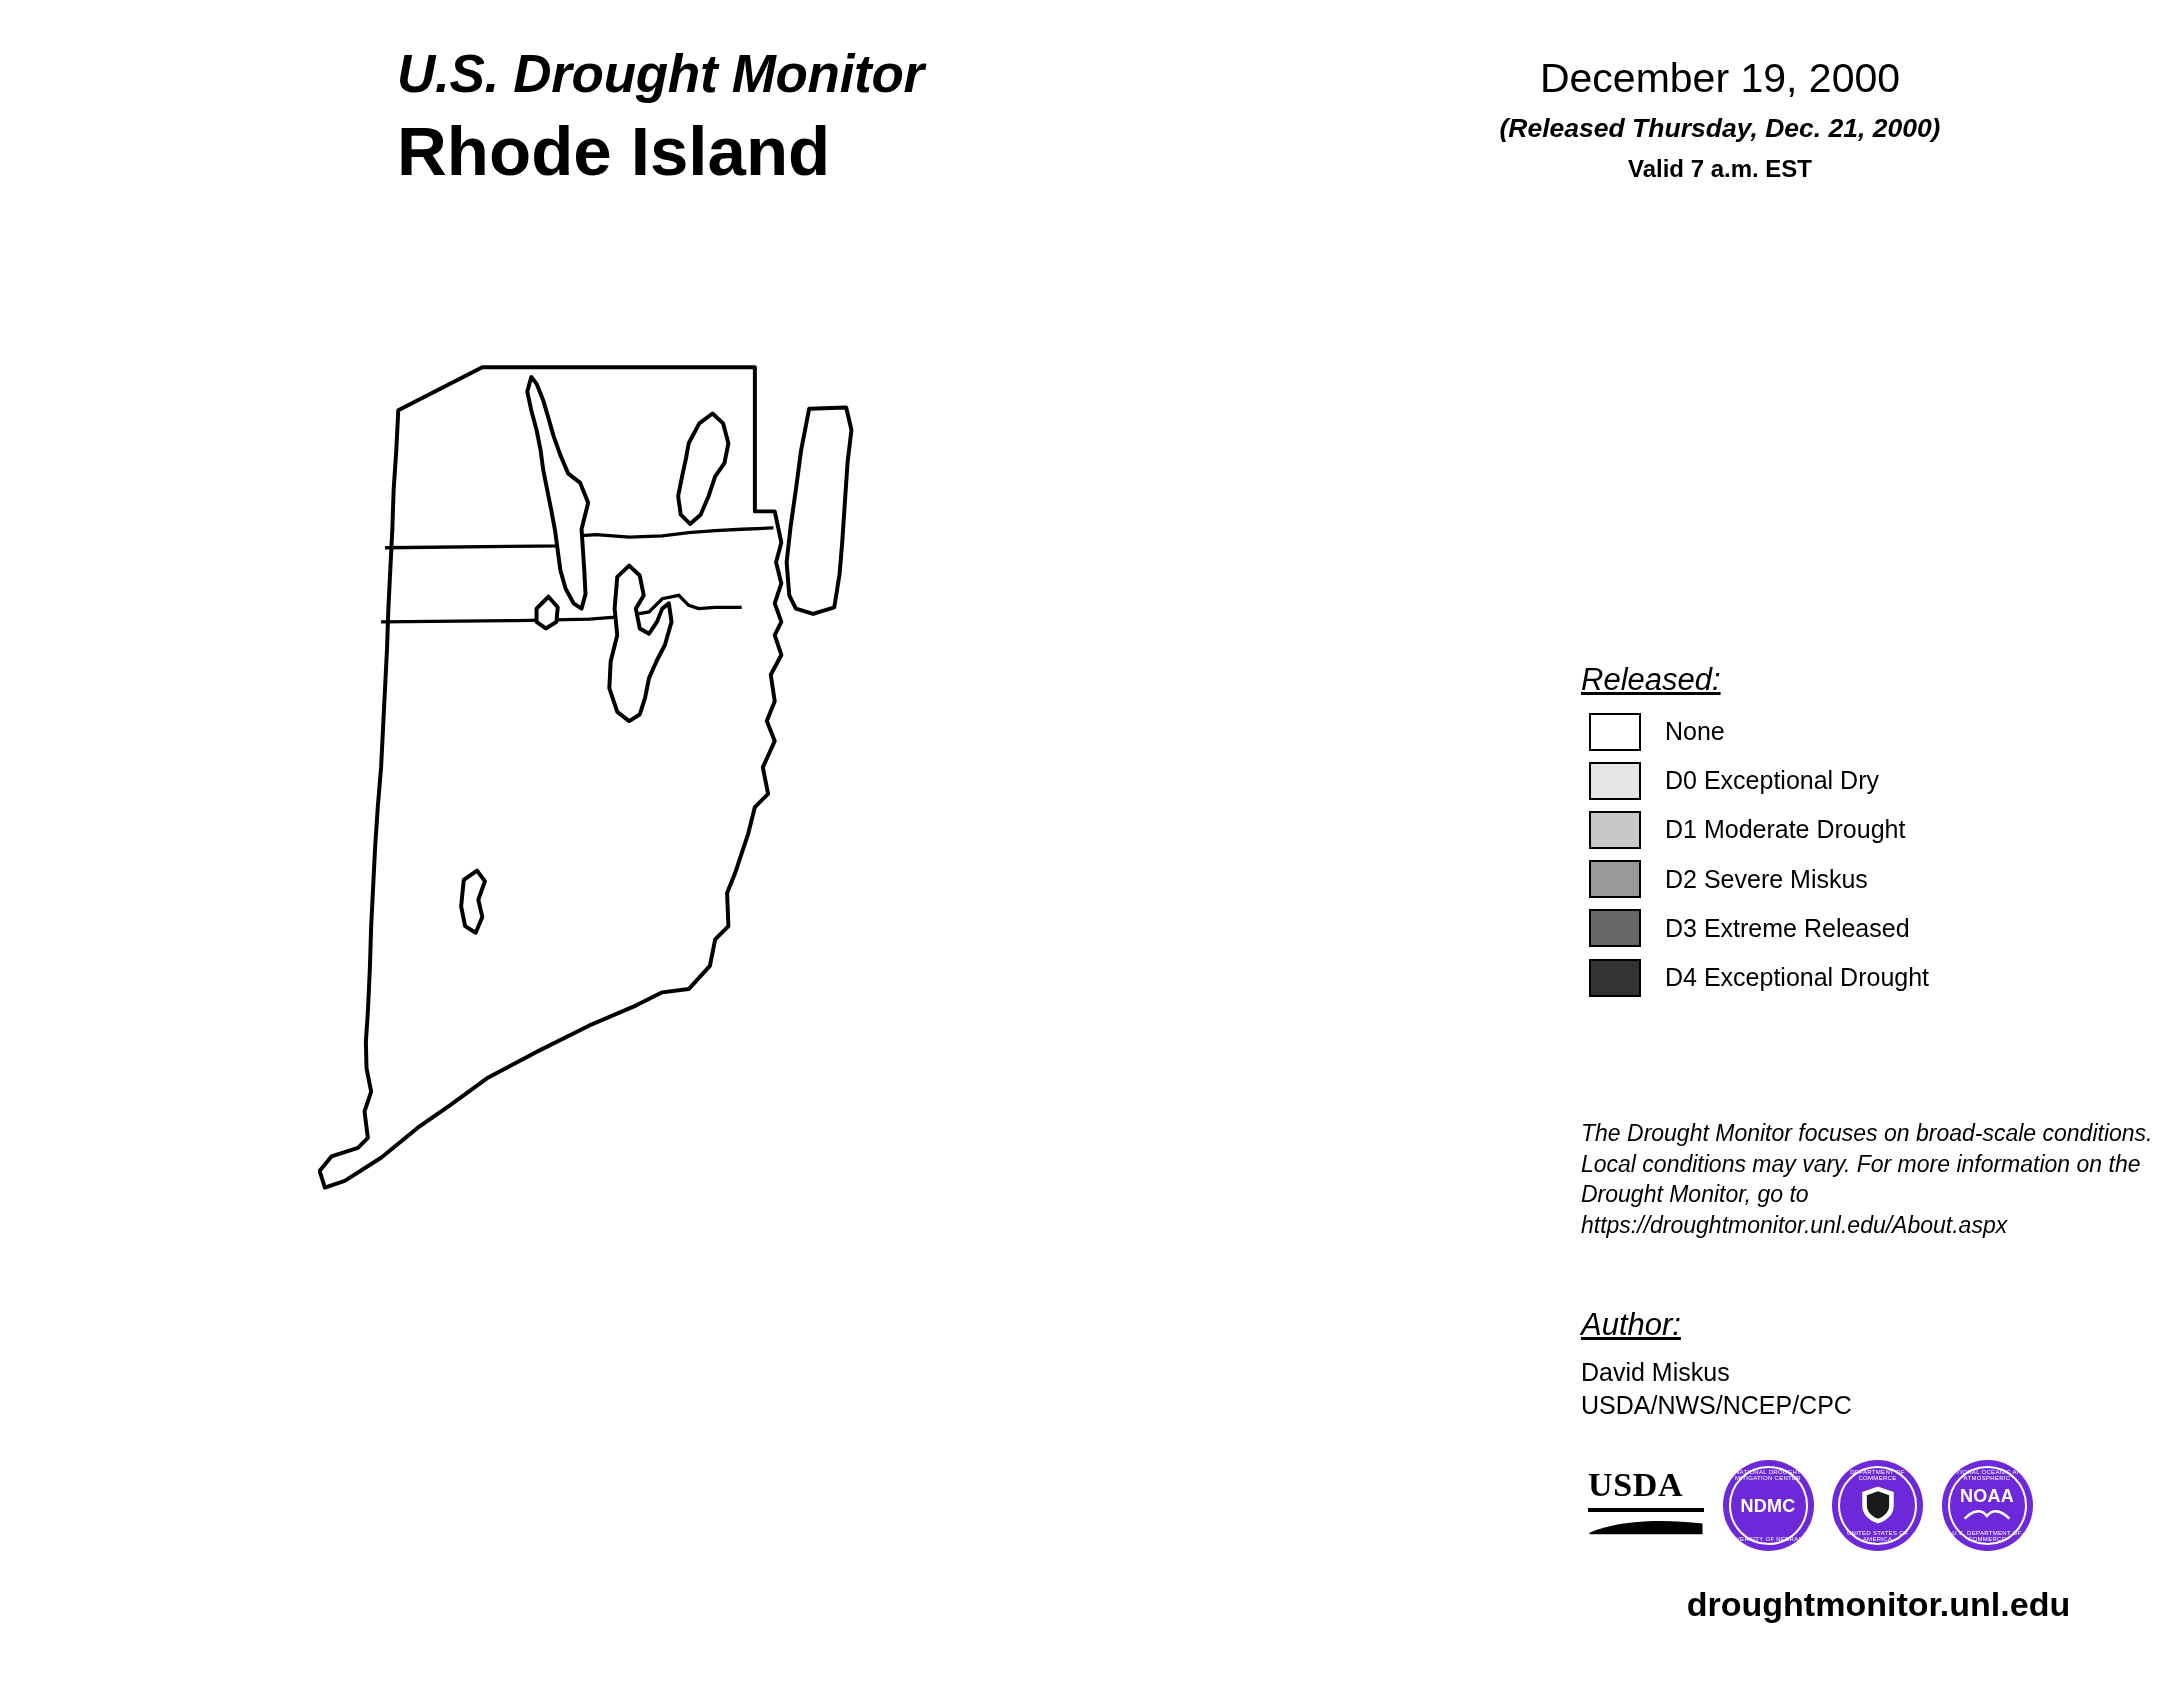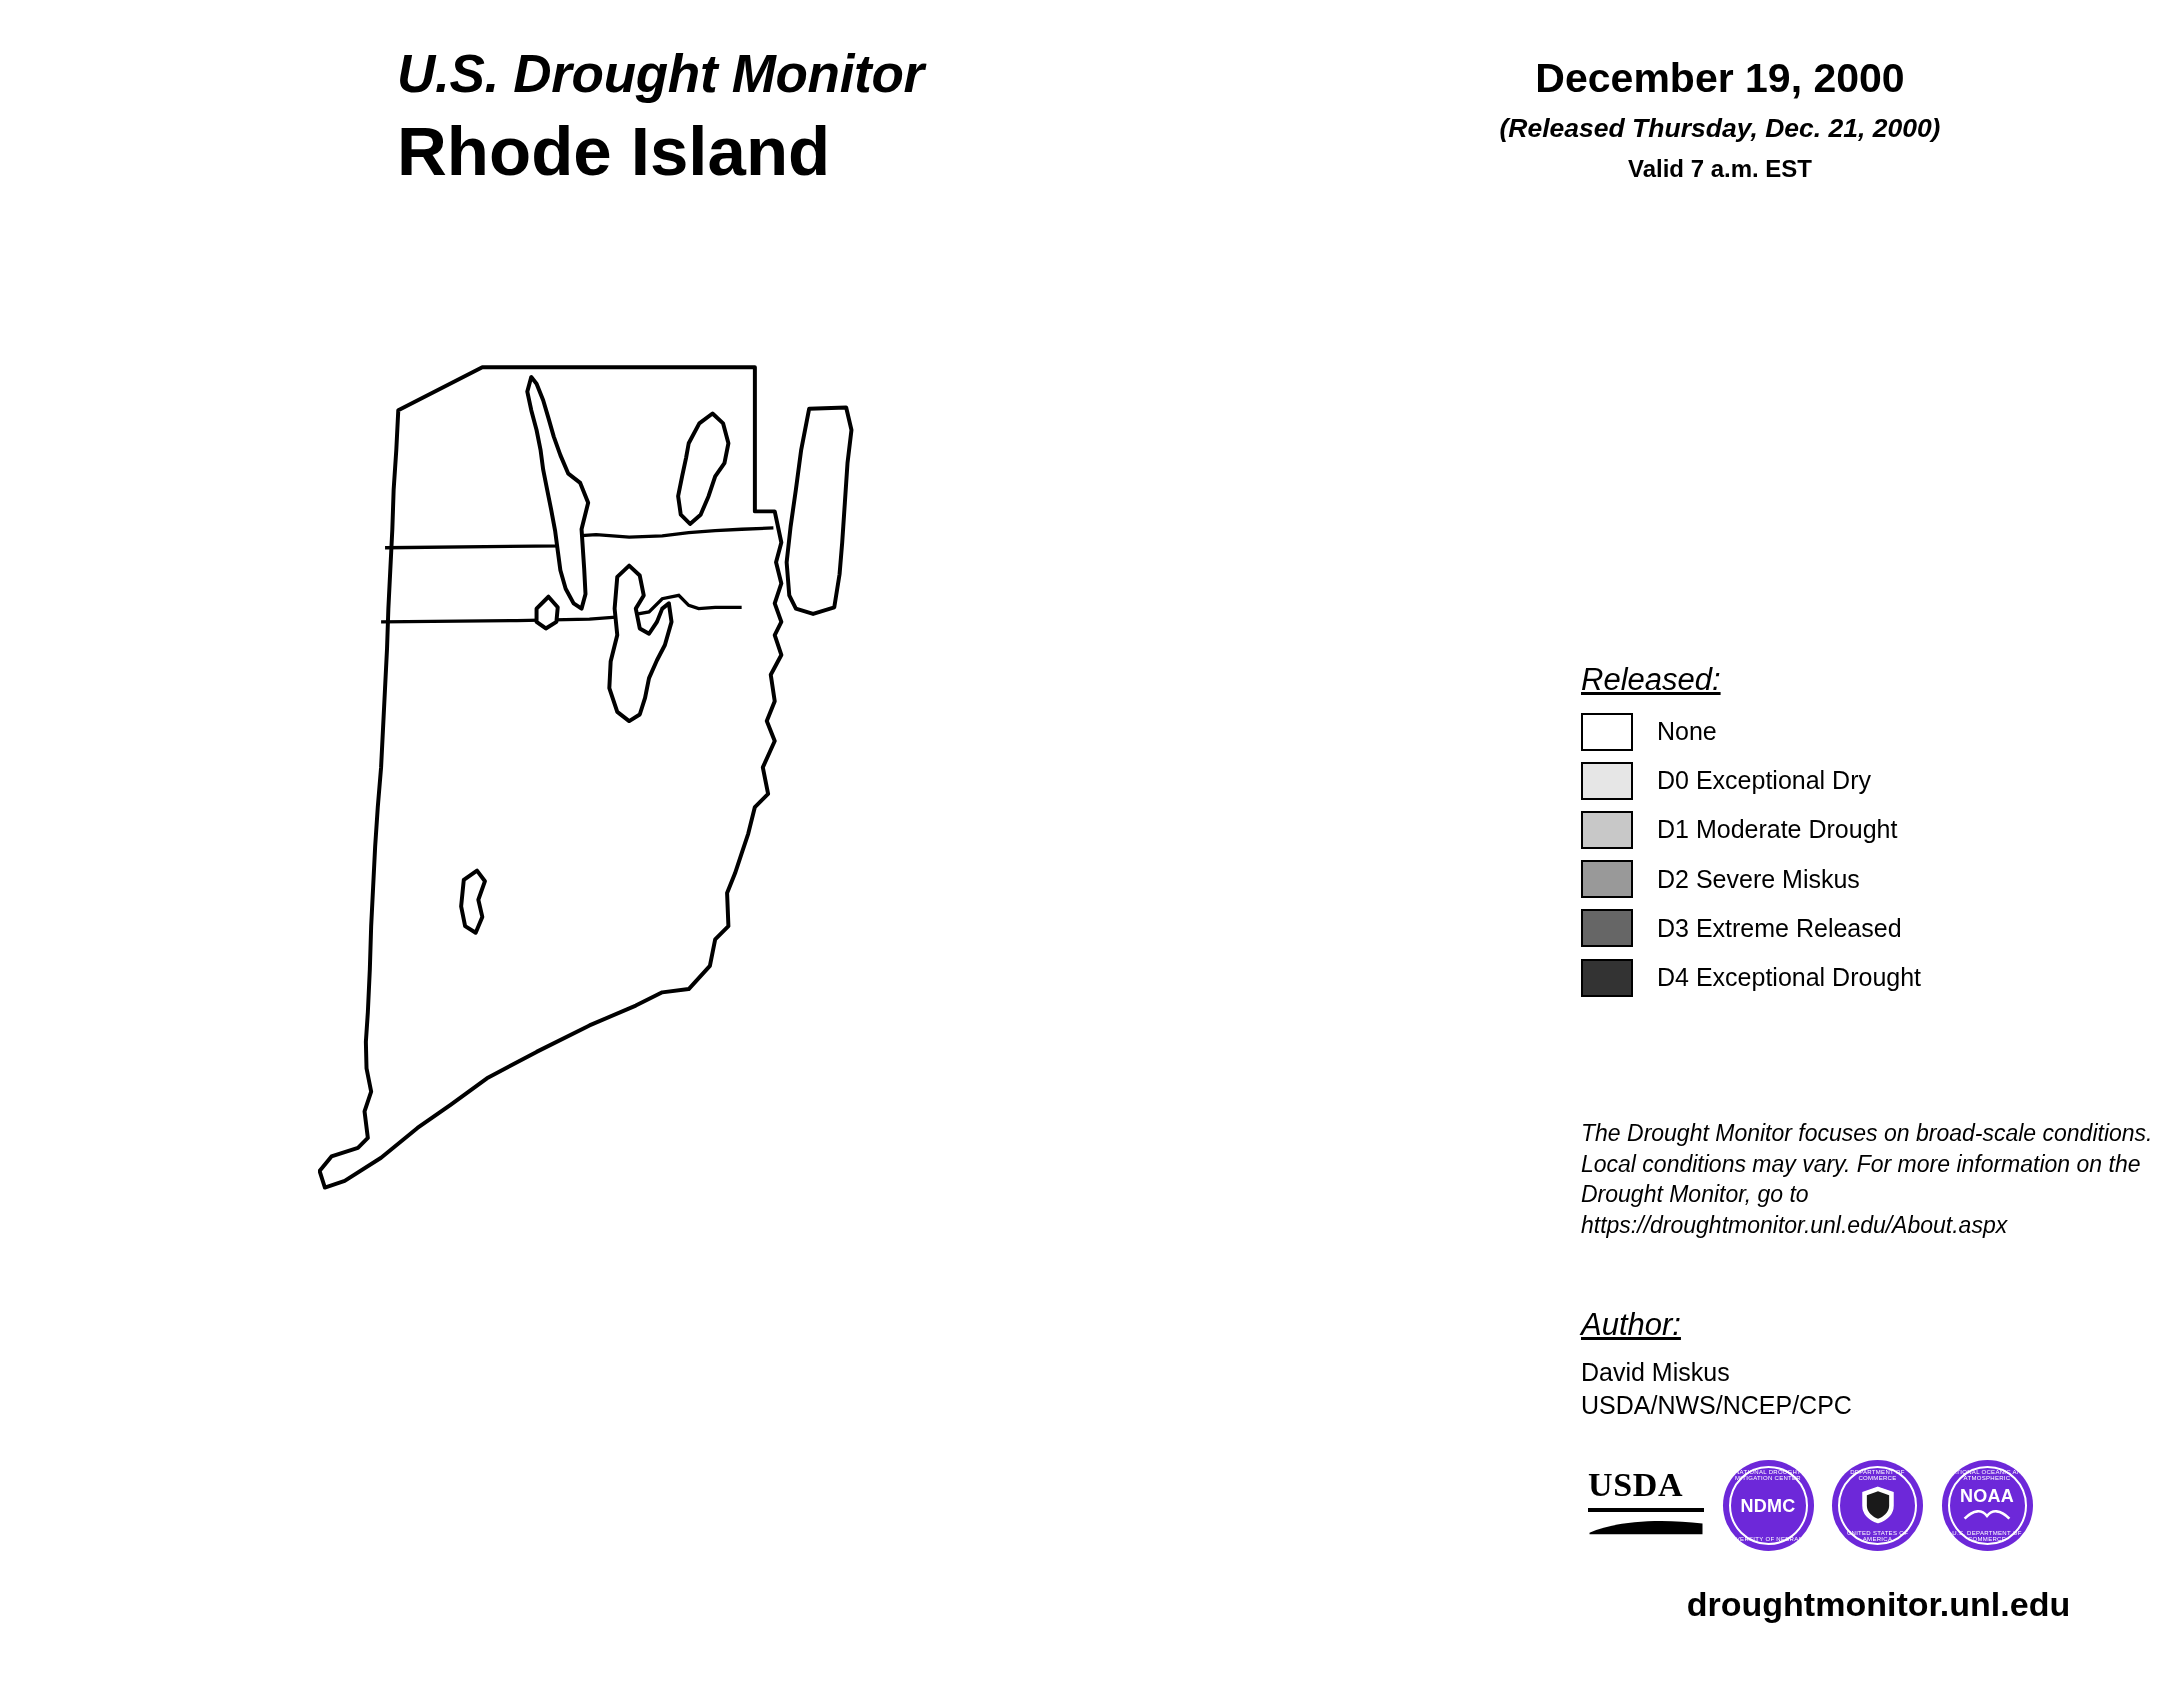--- a/index.html
+++ b/index.html
@@ -41,21 +41,21 @@
 
   #header-date-block {
     position: absolute;
     left: 1389px;
     top: 56px;
     width: 662px;
     text-align: center;
   }
   #date-main {
     font-size: 41px;
-    font-weight: bold;
+    font-weight: normal;
     line-height: 1.1;
     white-space: nowrap;
   }
   #date-released {
     font-size: 26.5px;
     font-weight: bold;
     font-style: italic;
     margin-top: 12px;
     white-space: nowrap;
   }
@@ -87,20 +87,21 @@
     font-size: 31px;
     font-style: italic;
     font-weight: normal;
     text-decoration: underline;
     margin-bottom: 14.6px;
   }
   .legend-row {
     display: flex;
     align-items: center;
     margin-bottom: 11.2px;
+    margin-left: 8px;
   }
   .legend-swatch {
     width: 52px;
     height: 38px;
     border: 2px solid #000000;
     box-sizing: border-box;
     flex: 0 0 auto;
   }
   .legend-label {
     font-size: 25px;

